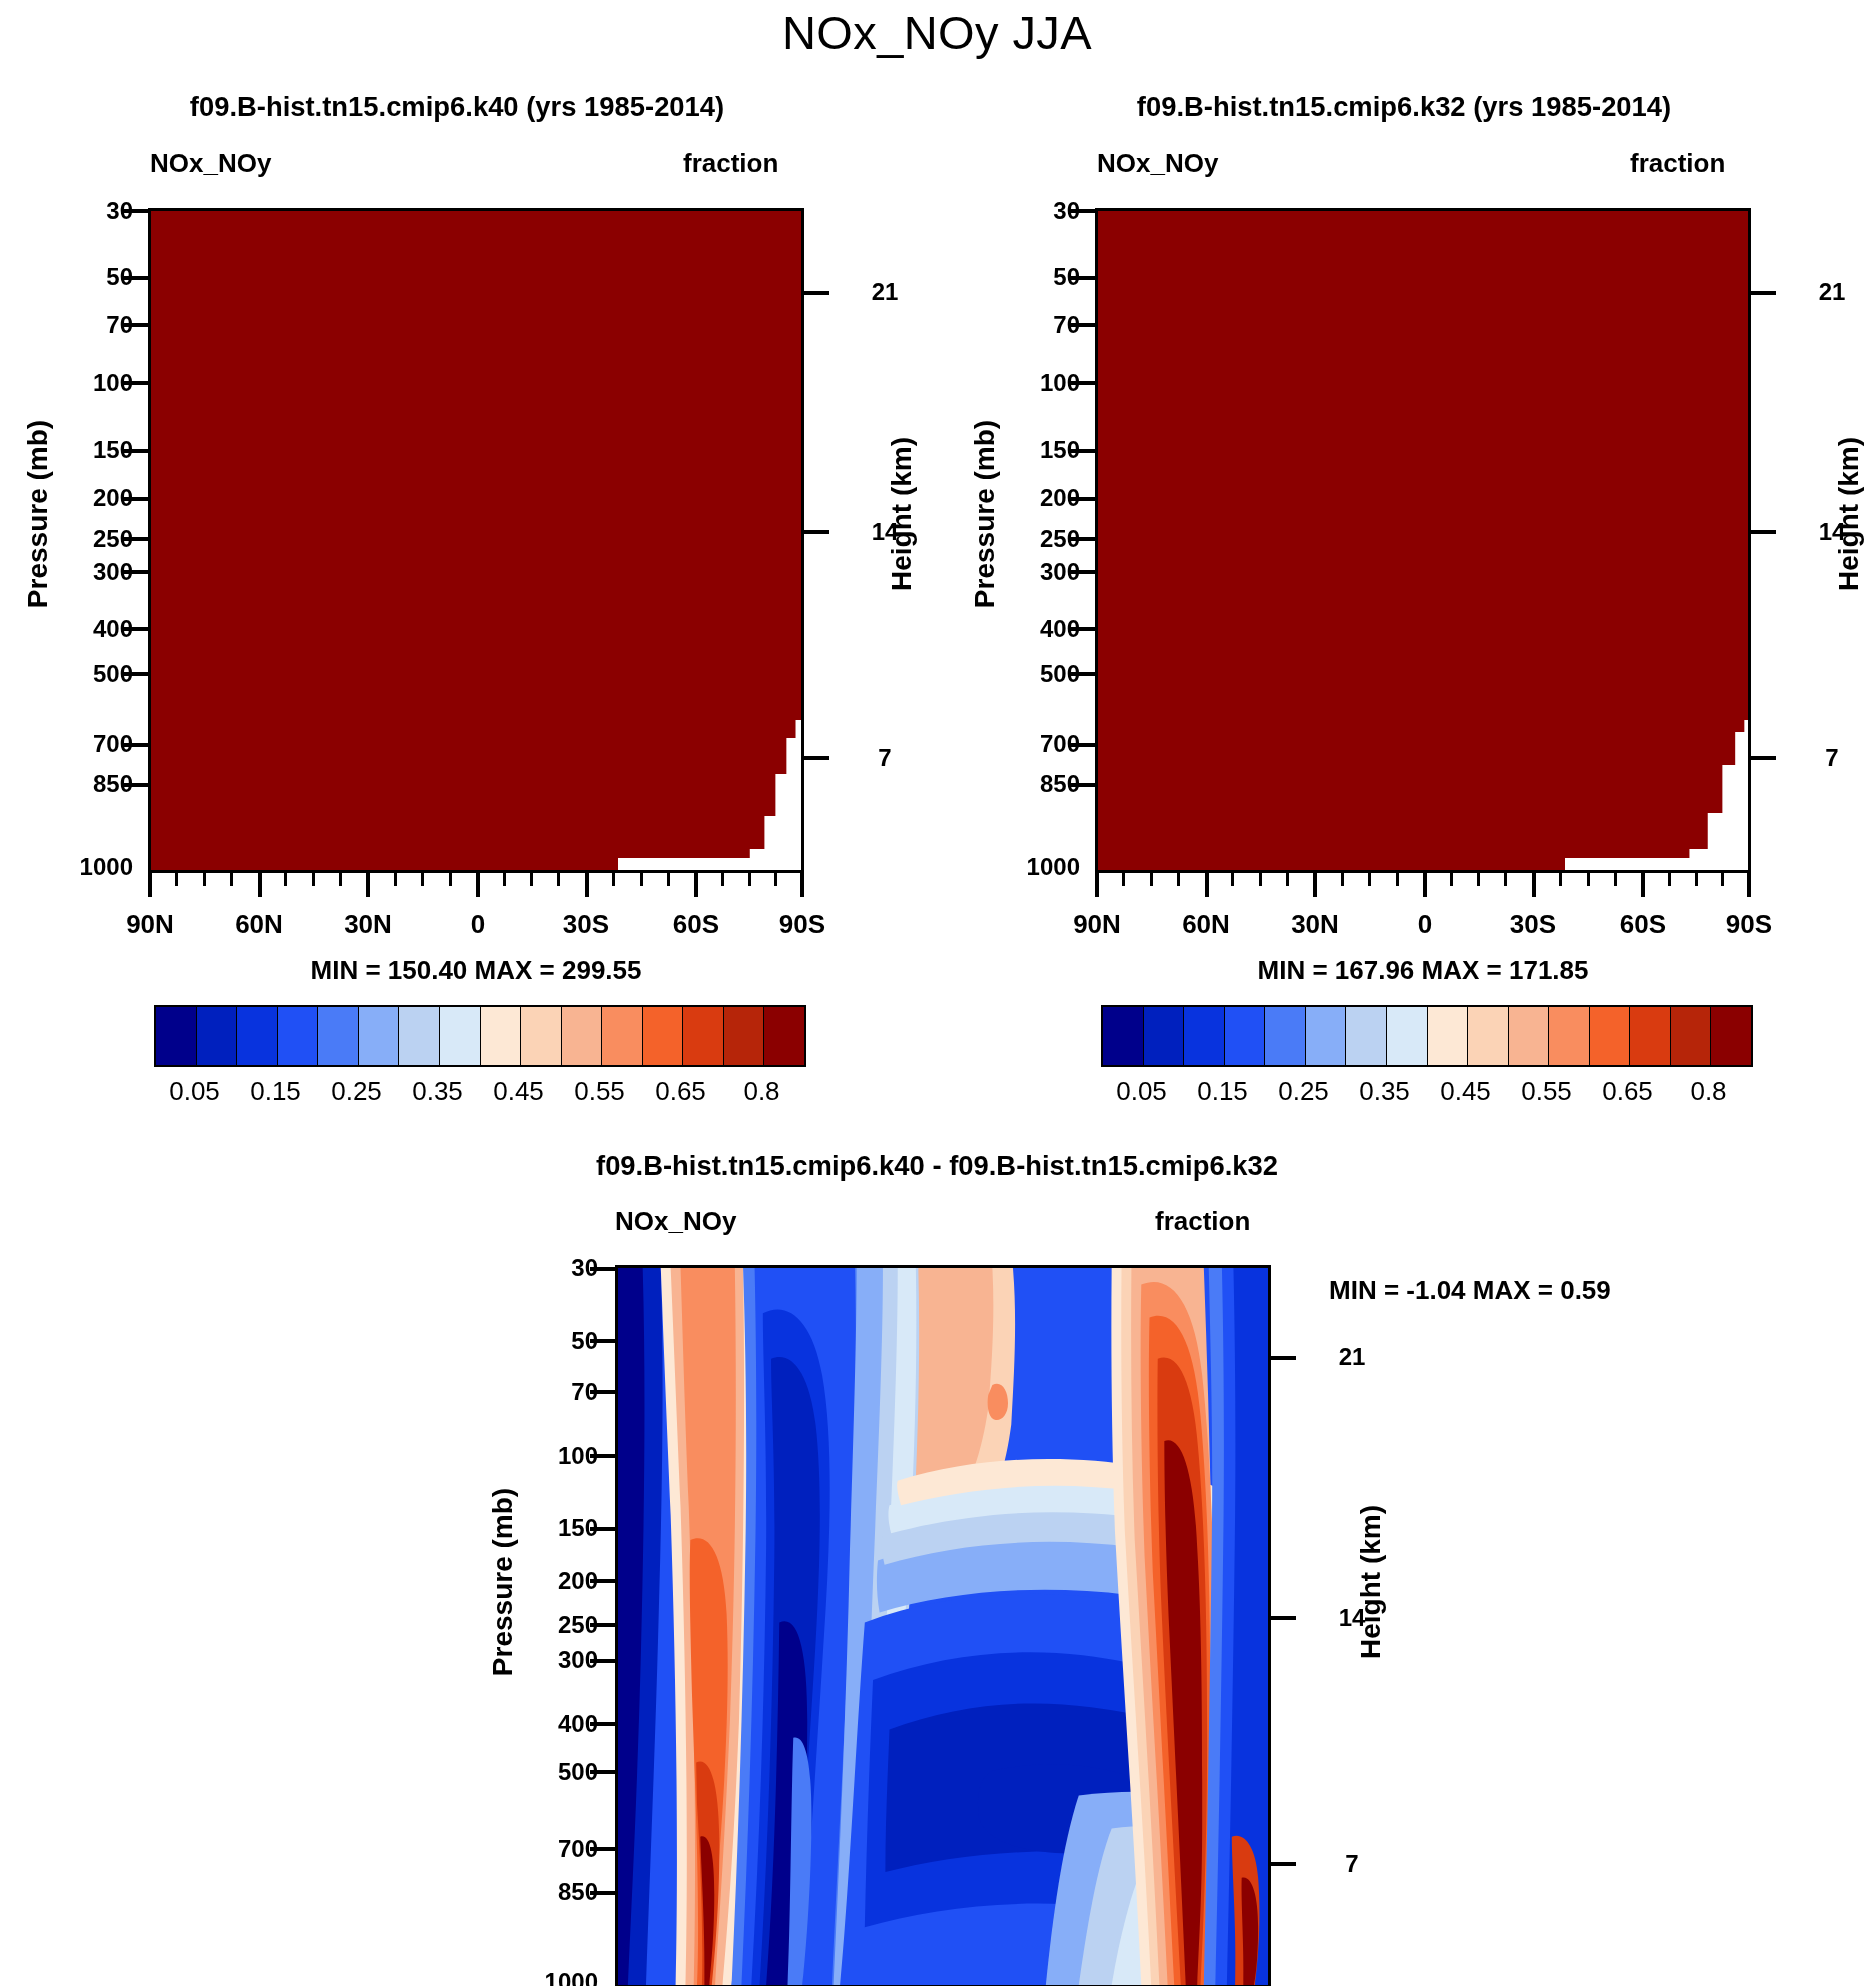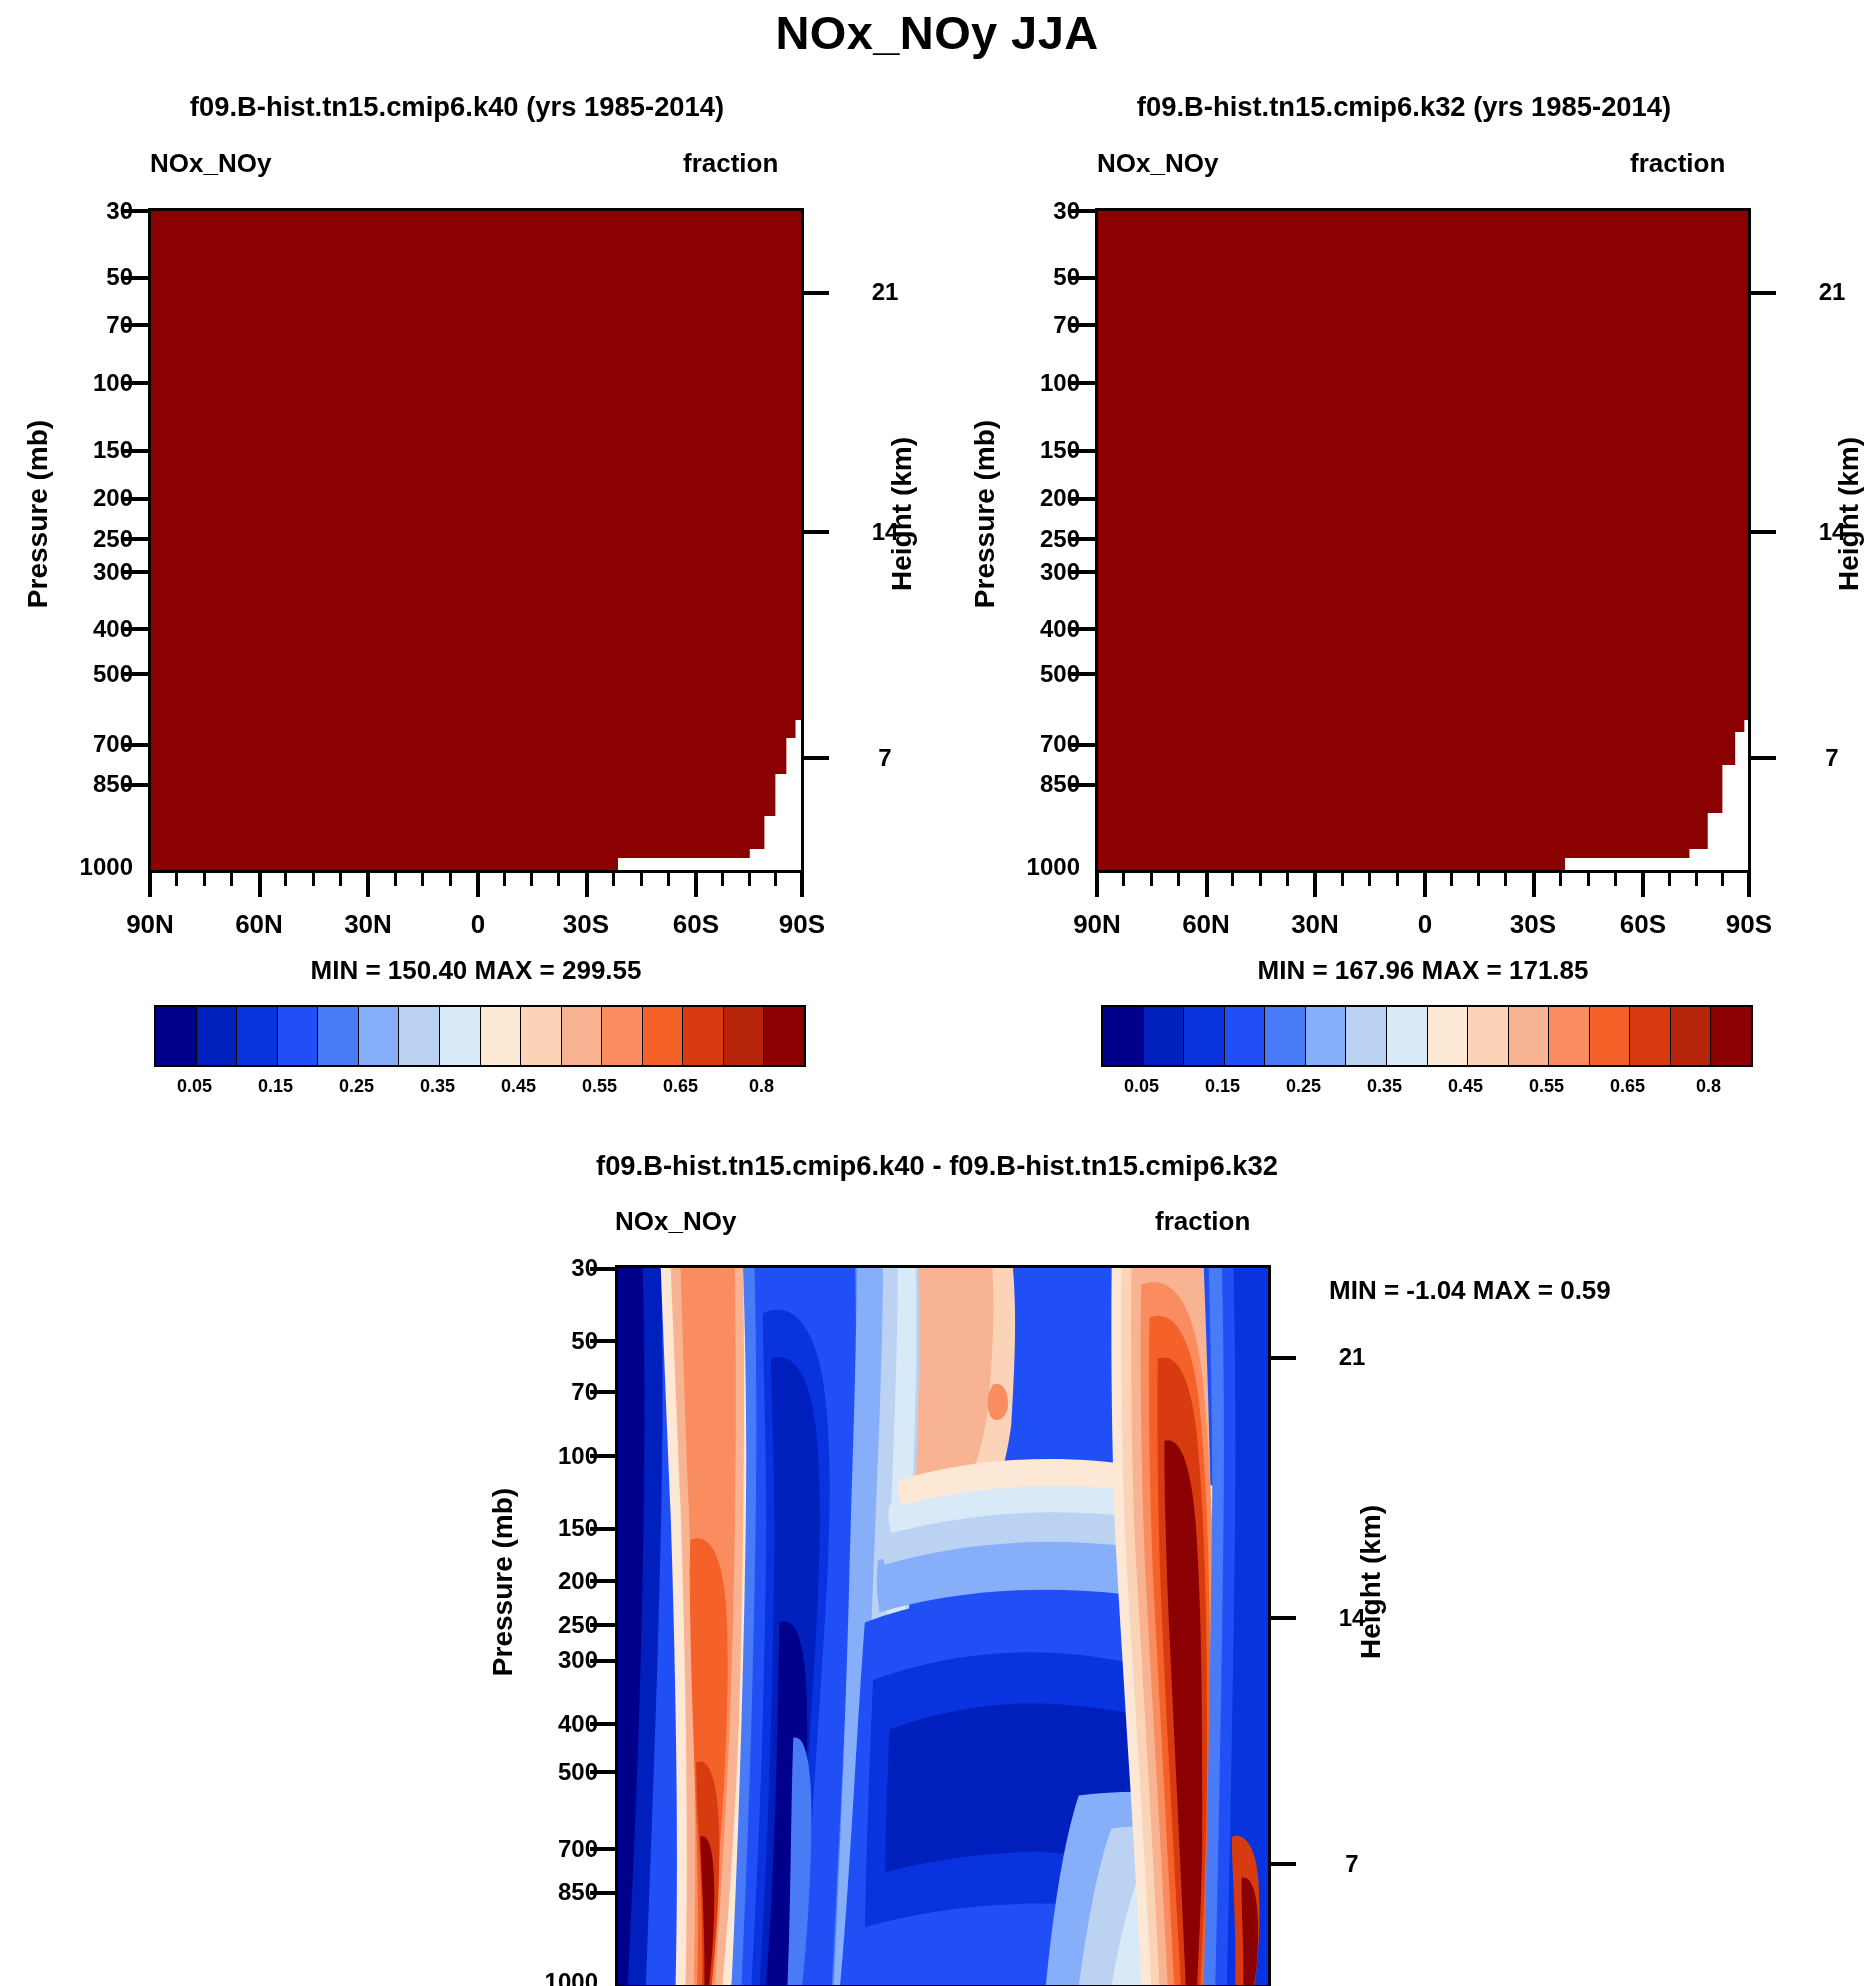--- a/index.html
+++ b/index.html
@@ -1,20 +1,20 @@
 <!DOCTYPE html>
 <html style="font-size:13.3px"><head>
 <meta charset="utf-8">
 <style>
   html,body{margin:0;padding:0;background:#ffffff;}
   body{width:1874px;height:1986px;position:relative;
        font-family:"Liberation Sans", sans-serif;color:#000;}
 
   .main-title{position:absolute;top:5px;left:0;width:1874px;text-align:center;
-    font-size:47px;font-weight:bold;letter-spacing:0.4px;}
+    font-size:47px;font-weight:normal;letter-spacing:0.4px;}
 
   
   .panel{position:absolute;}
   .panel-title{position:absolute;text-align:center;font-size:27.4px;font-weight:bold;white-space:nowrap;}
   .sublabel{position:absolute;font-size:26px;font-weight:bold;white-space:nowrap;}
   .plotbox{position:absolute;border:3.3px solid #000;box-sizing:border-box;overflow:hidden;background:#fff;}
   .axis-title{position:absolute;font-size:28px;font-weight:bold;white-space:nowrap;
     transform-origin:center center;}
   .ytick-label{position:absolute;right:0;font-size:24px;font-weight:bold;text-align:right;
     transform:translateY(-50%);white-space:nowrap;}
@@ -23,21 +23,21 @@
   .xtick-label{position:absolute;font-size:26px;font-weight:bold;text-align:center;
     transform:translateX(-50%);white-space:nowrap;}
   .tick{position:absolute;background:#000;}
   .minmax{position:absolute;font-size:26px;font-weight:bold;white-space:nowrap;text-align:center;}
 
   
   .cbar-h{position:absolute;display:flex;border:2.5px solid #000;box-sizing:content-box;}
   .cbar-h .cell{flex:1 1 0;height:100%;border-right:1.7px solid #000;box-sizing:border-box;}
   .cbar-h .cell:last-child{border-right:none;}
   .cbar-h-labels{position:absolute;}
-  .cbar-h-labels span{position:absolute;font-size:18px;font-weight:bold;
+  .cbar-h-labels span{position:absolute;font-size:26px;font-weight:normal;
     transform:translateX(-50%);white-space:nowrap;}
 </style>
 </head>
 <body>
 
 <div class="main-title">NOx_NOy JJA</div>
 
 <div class="panel">
 
   <div class="panel-title" style="left:0px;top:91px;width:914px;">f09.B-hist.tn15.cmip6.k40 (yrs 1985-2014)</div>

